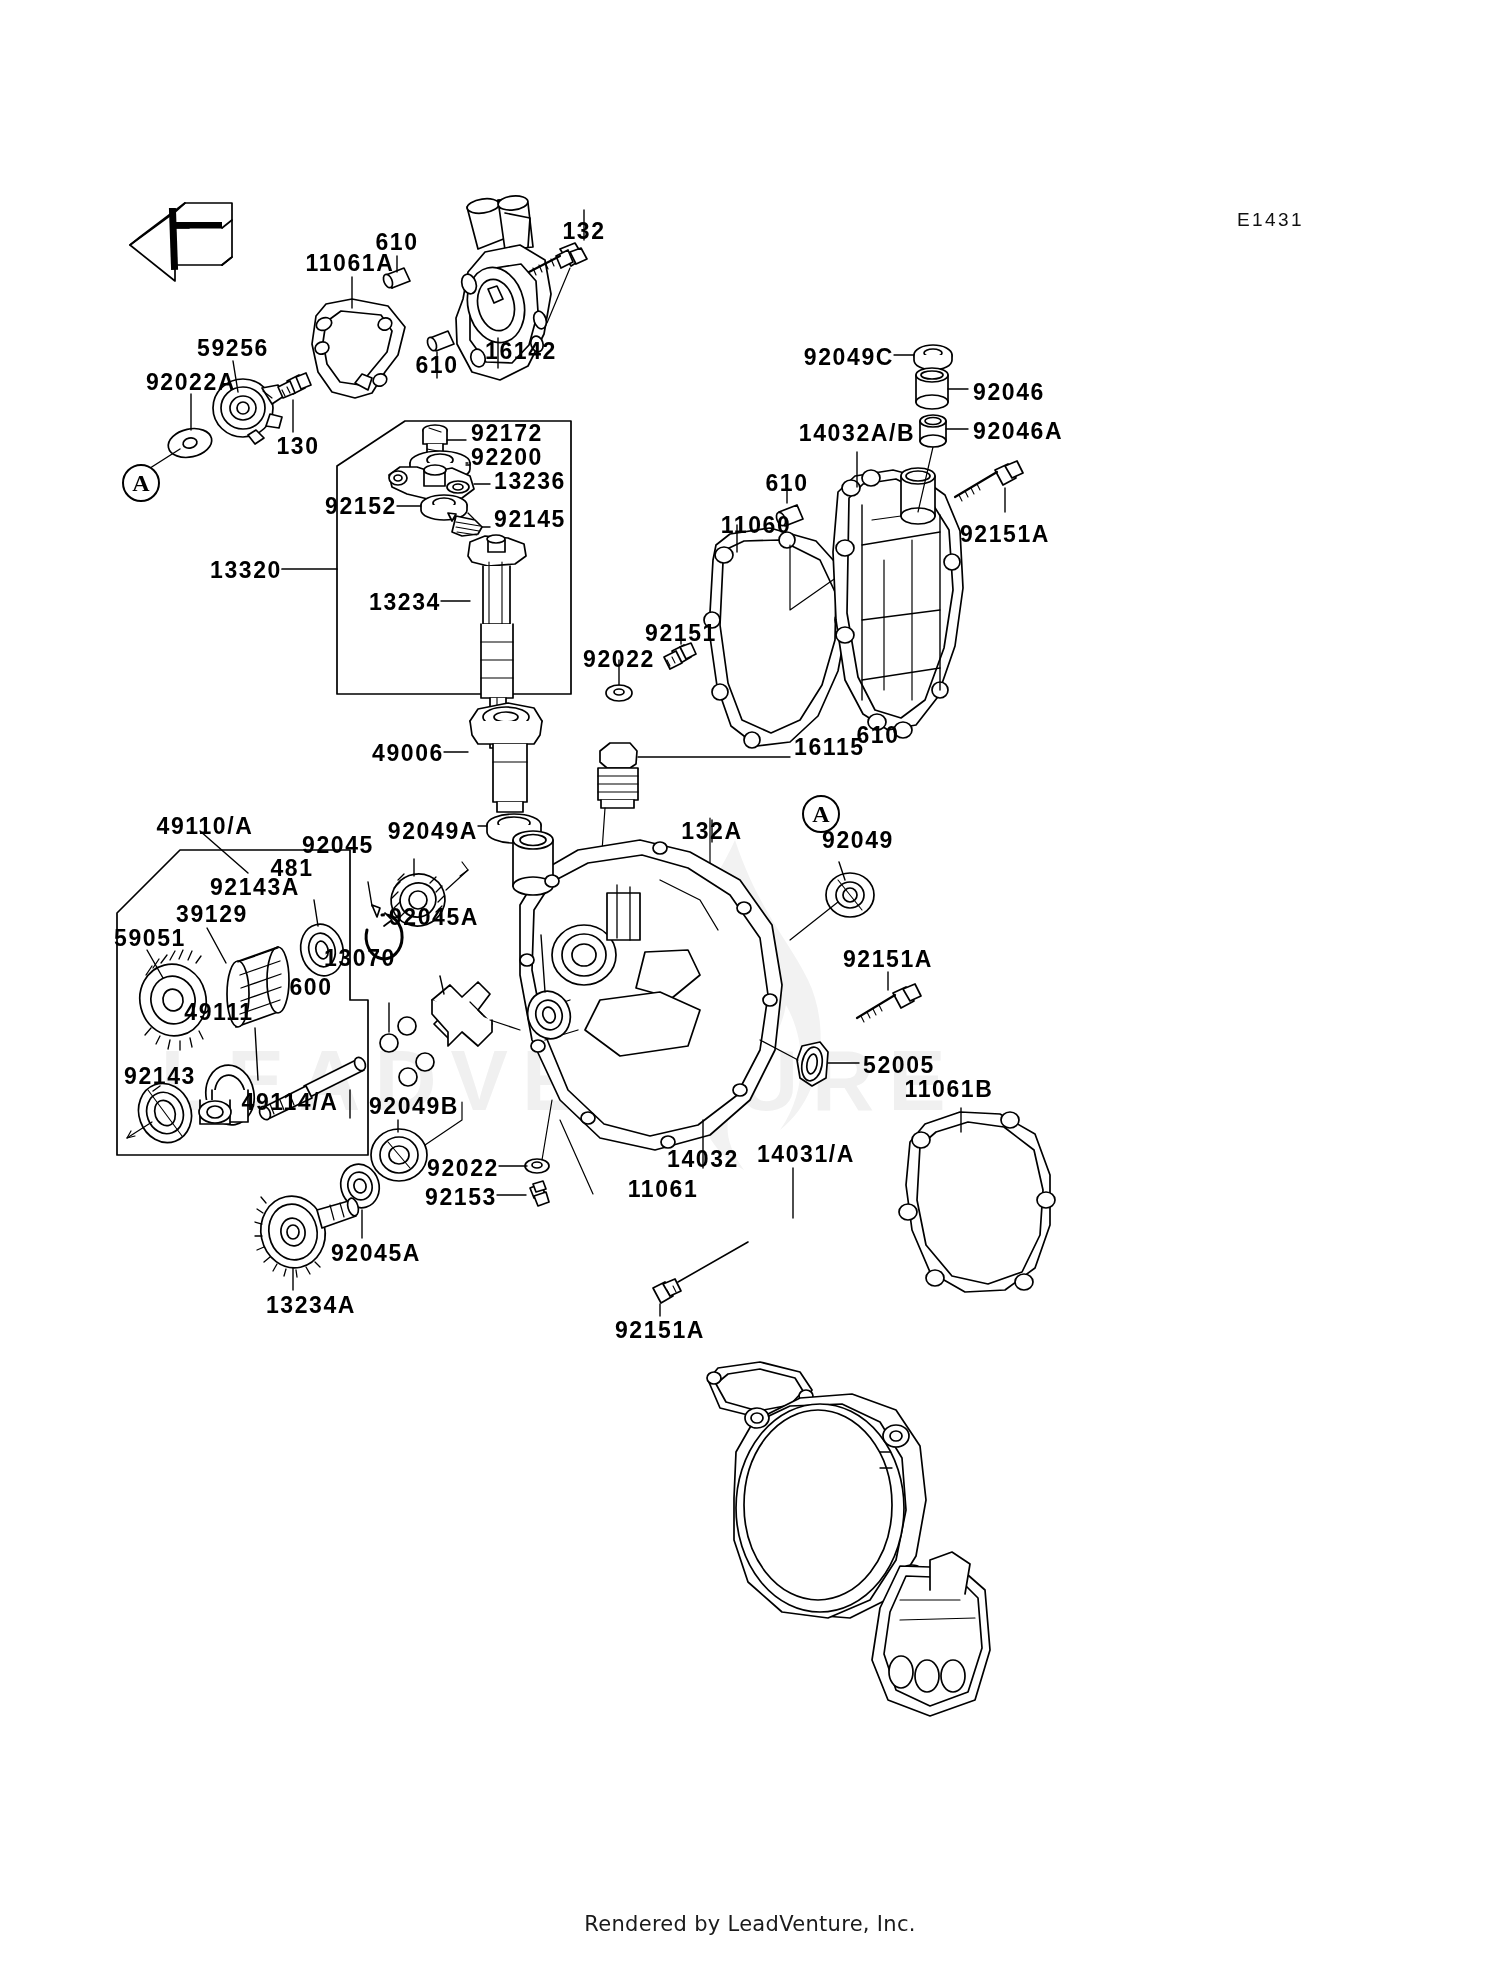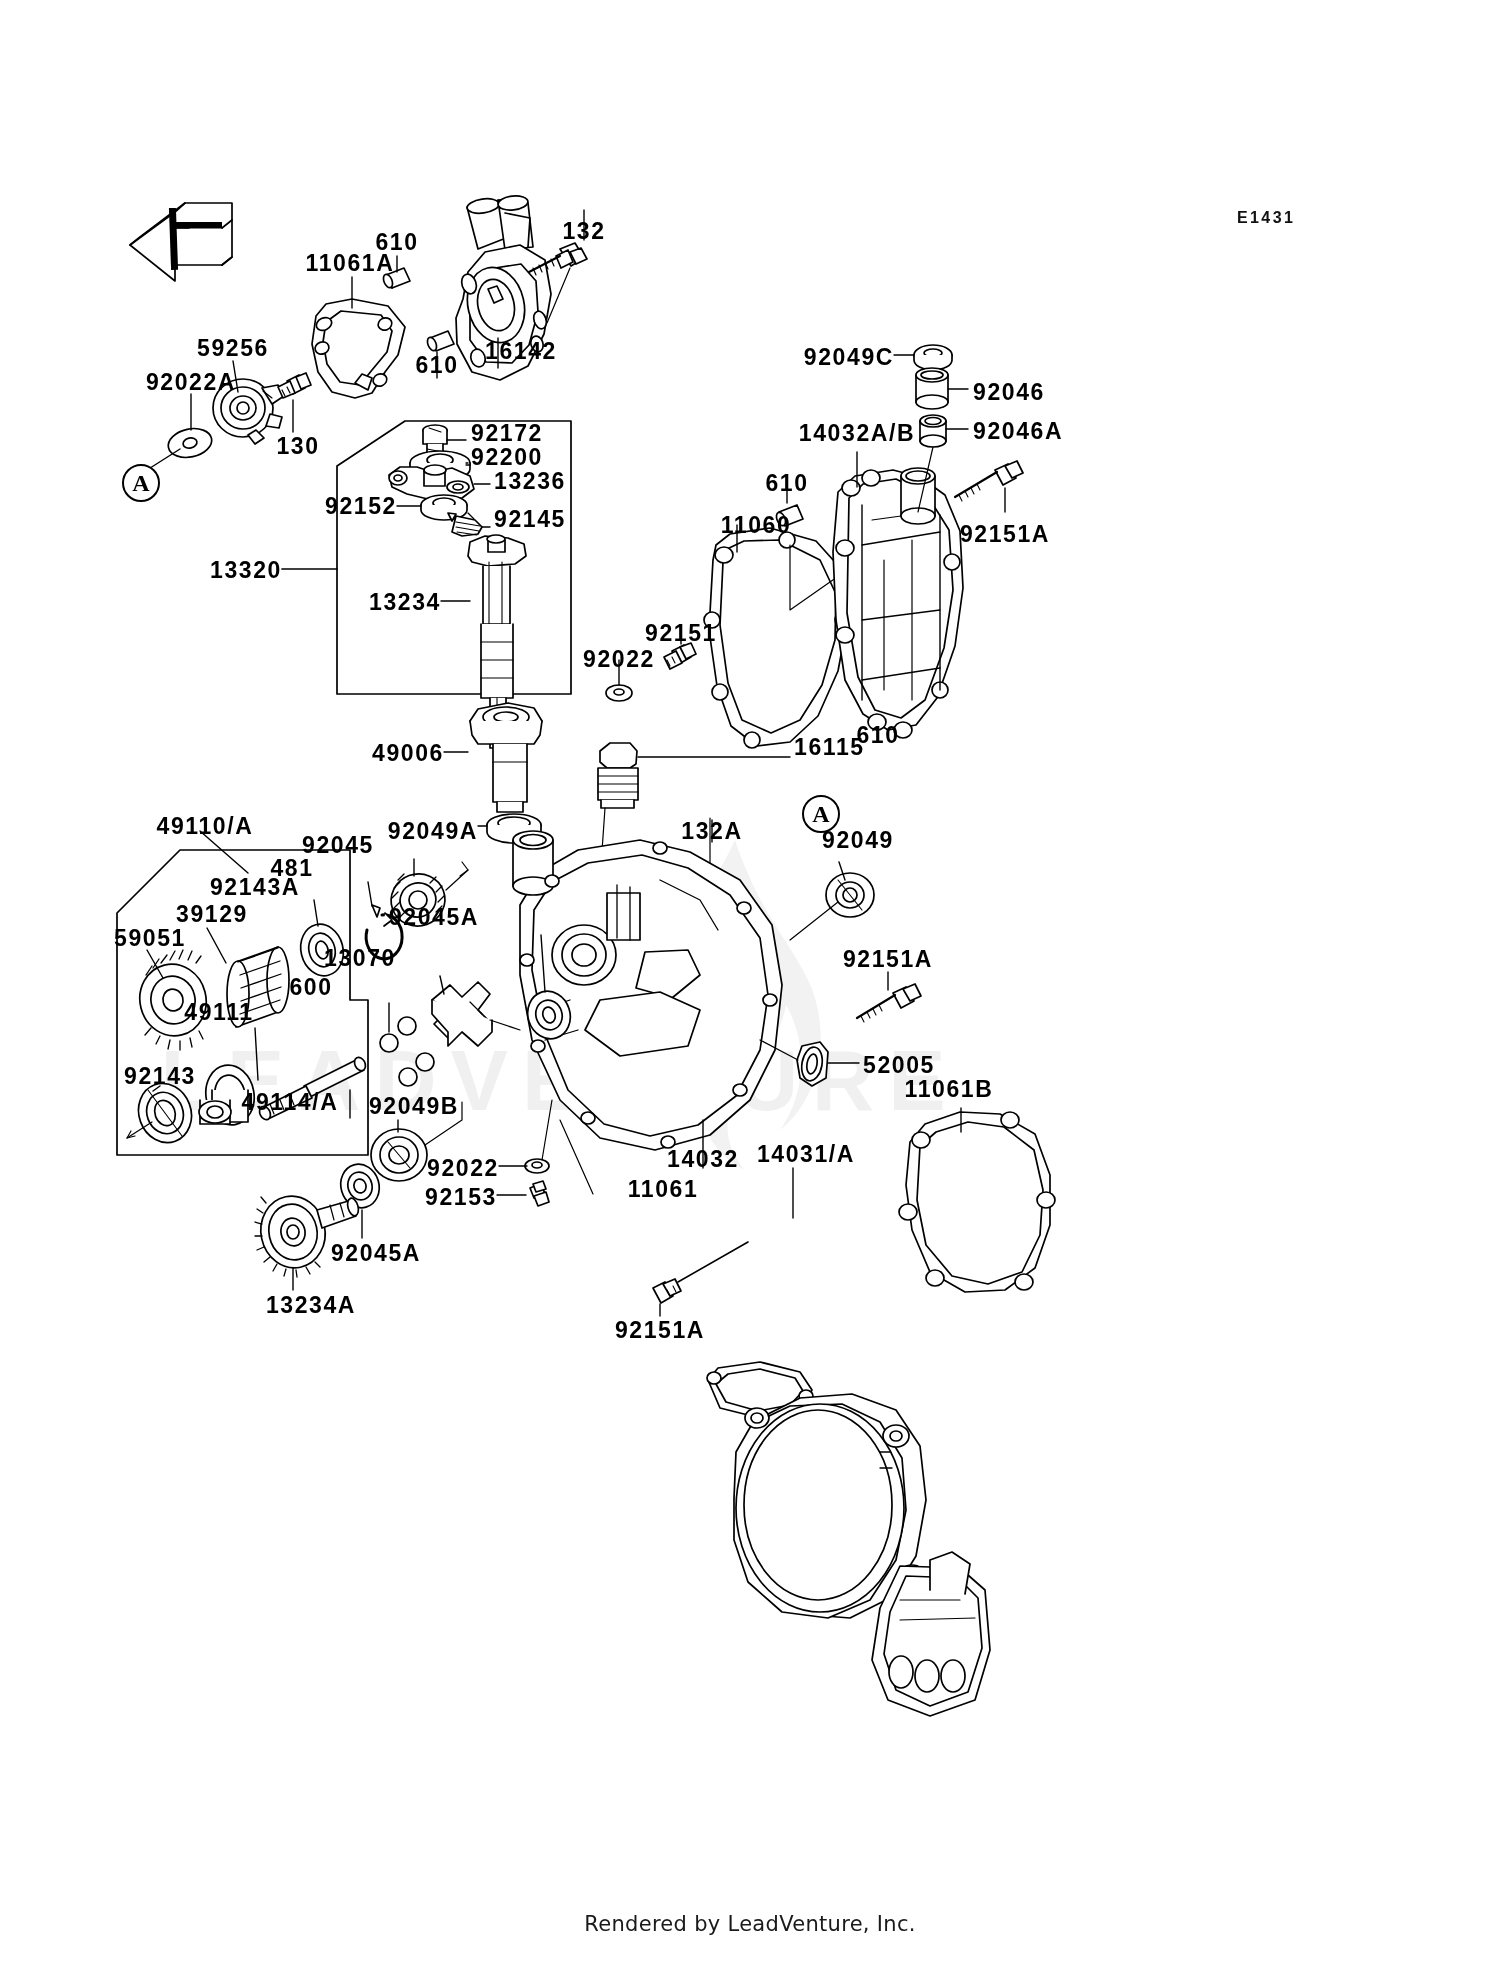--- a/index.html
+++ b/index.html
@@ -55,22 +55,22 @@
     letter-spacing:1.6px;
     color:#000000;
     white-space:nowrap;
     z-index:4;
   }
   .lbl.r{ transform:translateX(-100%); }
   .lbl.c{ transform:translateX(-50%); }
   .code{
     position:absolute;
     font-family:"Liberation Sans",sans-serif;
-    font-weight:bold;
-    font-size:16px;
+    font-weight:normal;
+    font-size:19px;
     letter-spacing:2.4px;
     color:#111;
     z-index:4;
     text-align:right;
   }
   .footer{
     position:absolute;
     left:750px;
     top:1912px;
     transform:translateX(-50%);

